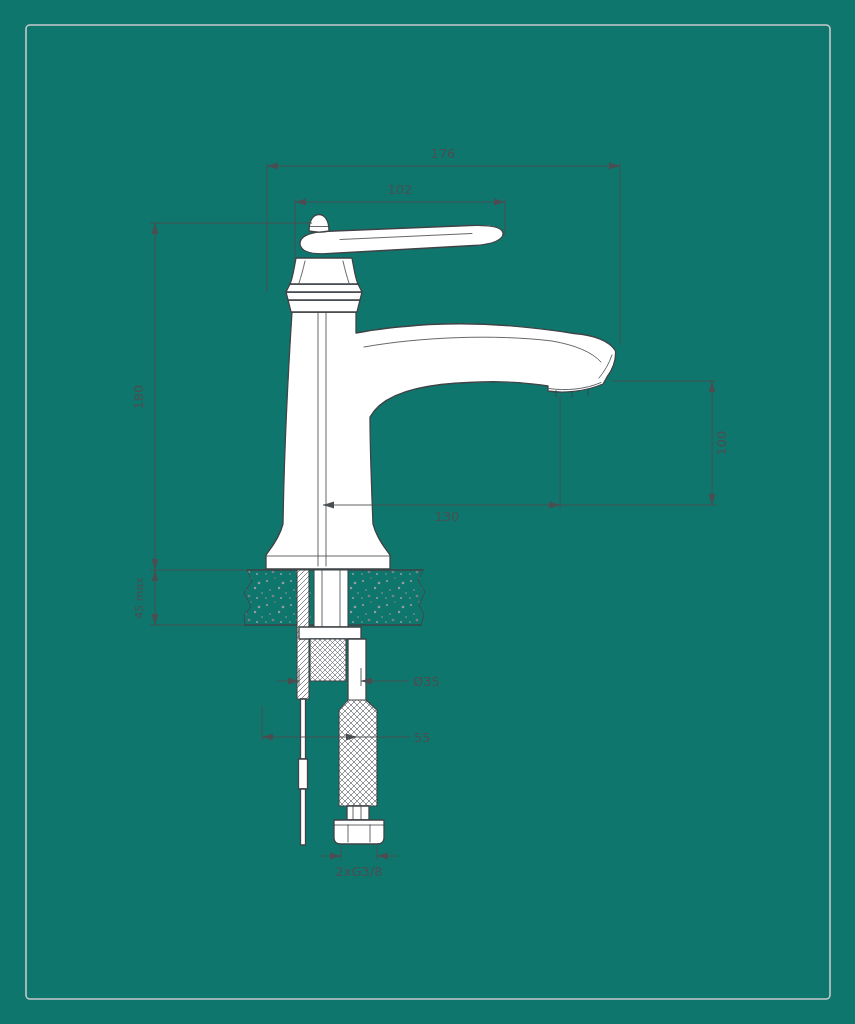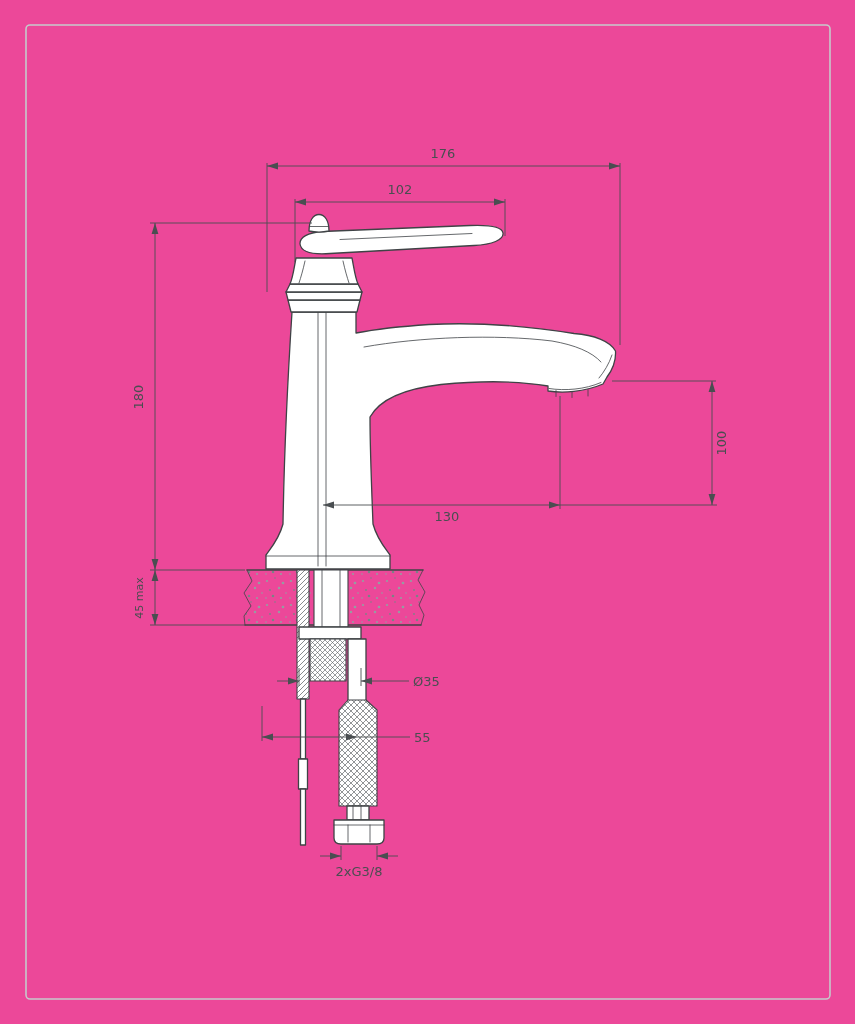--- a/index.html
+++ b/index.html
@@ -2,21 +2,21 @@
 <html style="--line: #3f4346; --dim: #4a4e51; --border: #c6c9cb; --speckle: #8d9498;"><head>
 <meta charset="utf-8">
 <style>
   :root{
     --line:#3f4346;
     --dim:#4a4e51;
     --border:#c6c9cb;
     --speckle:#8d9498;
   }
   html,body{margin:0;padding:0;background:#fff;}
-  .stage{width:855px;height:1024px;position:relative;background:#ec4899;overflow:hidden;}
+  .stage{width:855px;height:1024px;position:relative;background:#0f766e;overflow:hidden;}
   svg{display:block;}
   .ln{stroke:var(--line);fill:none;stroke-width:1.3;stroke-linejoin:round;stroke-linecap:round;}
   .lnw{stroke:var(--line);fill:#ffffff;stroke-width:1.3;stroke-linejoin:round;}
   .thin{stroke:var(--line);fill:none;stroke-width:0.8;stroke-linecap:round;}
   .wf{fill:#ffffff;stroke:none;}
   .po{stroke:var(--line);stroke-width:1.1;stroke-linejoin:round;}
   .dim{stroke:var(--dim);fill:none;stroke-width:0.9;stroke-linecap:butt;}
   .arrf{fill:var(--dim);stroke:none;}
   .dimtxt{fill:var(--dim);font-family:"DejaVu Sans",sans-serif;font-size:13px;}
   .small{font-size:11px;}

